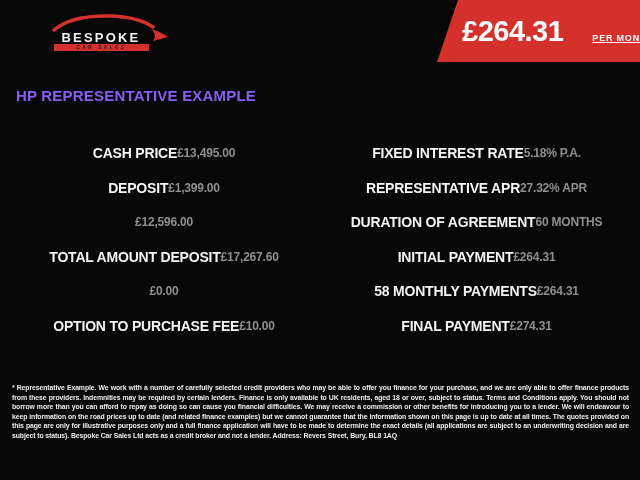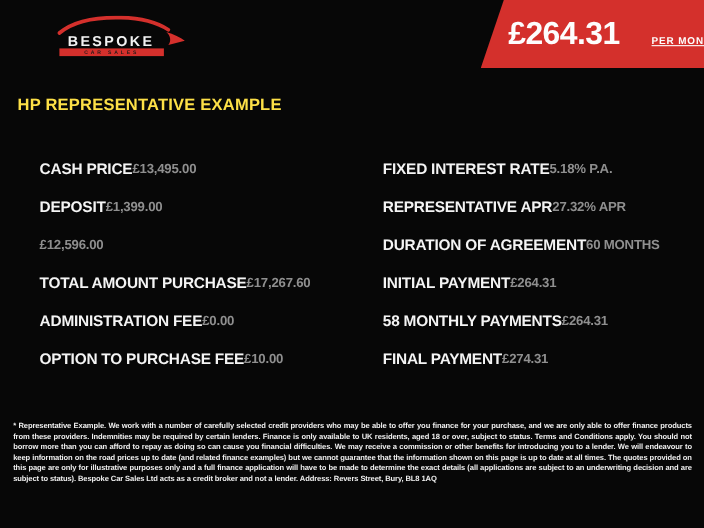--- a/index.html
+++ b/index.html
@@ -43,29 +43,29 @@
     line-height: 1; white-space: nowrap;
   }
   .price-period {
     font-size: 9px; font-weight: bold; color: #fdfdfd; letter-spacing: 0.8px;
     margin-left: 29px; white-space: nowrap; text-decoration: underline;
   }
 
   
   .page-title {
     position: absolute; left: 16px; top: 87px;
-    font-size: 15px; font-weight: bold; color: #fde047; letter-spacing: 0.2px;
+    font-size: 15px; font-weight: bold; color: #8b5cf6; letter-spacing: 0.2px;
   }
 
   
   .fin-col { position: absolute; top: 136px; }
   .fin-col.left  { left: 36px;  width: 256px; }
   .fin-col.right { left: 348px; width: 257px; }
   .fin-row {
-    height: 34.5px; display: flex; justify-content: flex-start; align-items: center;
+    height: 34.5px; display: flex; justify-content: center; align-items: center;
   }
   .fin-label {
     font-size: 14px; font-weight: bold; color: #f4f4f4; letter-spacing: -0.2px;
     white-space: nowrap;
   }
   .fin-value {
     font-size: 12px; font-weight: 600; color: #8f8f8f; letter-spacing: -0.2px;
     white-space: nowrap;
   }
 
@@ -109,25 +109,24 @@
     <span class="fin-value">£13,495.00</span>
   </div>
   <div class="fin-row">
     <span class="fin-label">DEPOSIT</span>
     <span class="fin-value">£1,399.00</span>
   </div>
   <div class="fin-row">
     <span class="fin-value">£12,596.00</span>
   </div>
   <div class="fin-row">
-    <span class="fin-label">TOTAL AMOUNT PURCHASE</span>
+    <span class="fin-label">TOTAL AMOUNT DEPOSIT</span>
     <span class="fin-value">£17,267.60</span>
   </div>
   <div class="fin-row">
-    <span class="fin-label">ADMINISTRATION FEE</span>
     <span class="fin-value">£0.00</span>
   </div>
   <div class="fin-row">
     <span class="fin-label">OPTION TO PURCHASE FEE</span>
     <span class="fin-value">£10.00</span>
   </div>
 </div>
 
 <div class="fin-col right">
   <div class="fin-row">

